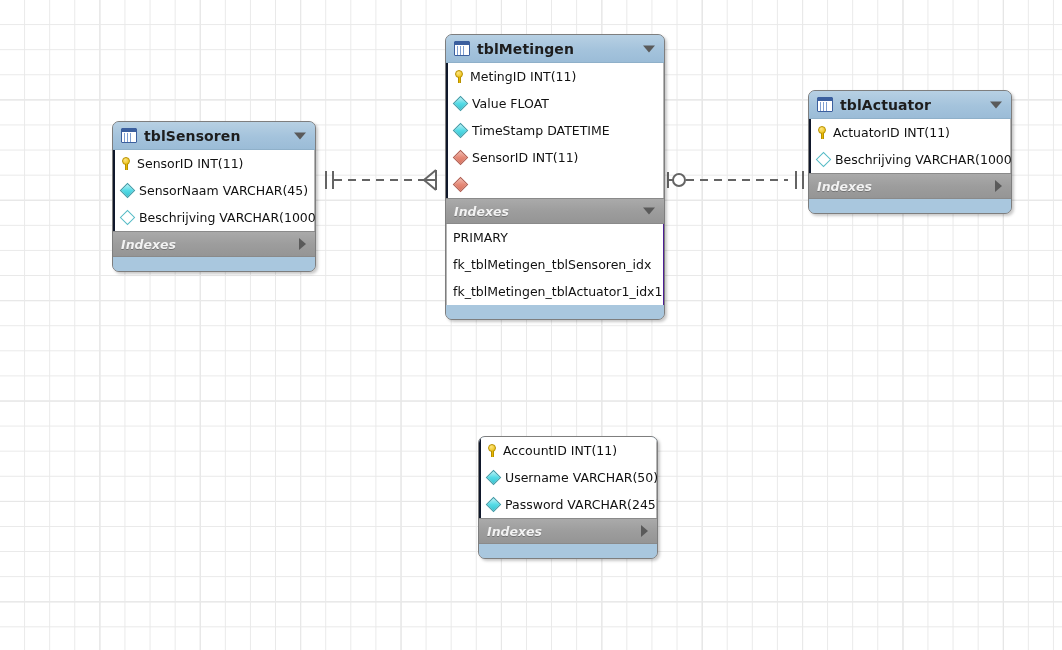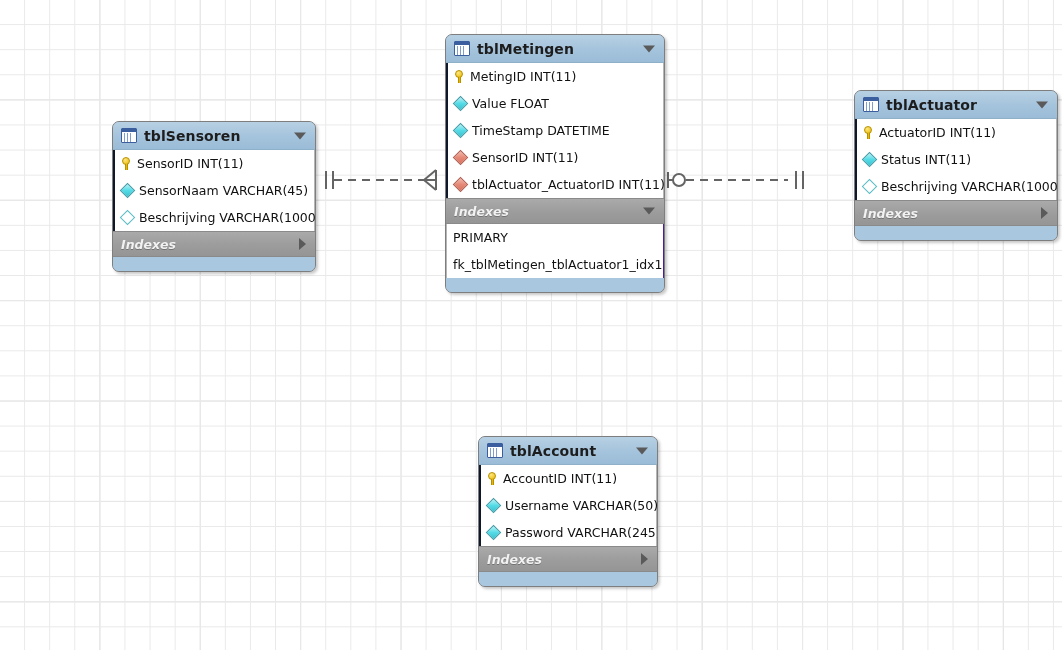--- a/index.html
+++ b/index.html
@@ -275,69 +275,62 @@
           <div class="col-row">
             <span class="gly gly-dia"></span>
             <span>TimeStamp DATETIME</span>
           </div>
           <div class="col-row">
             <span class="gly gly-dia fk"></span>
             <span>SensorID INT(11)</span>
           </div>
           <div class="col-row">
             <span class="gly gly-dia fk"></span>
-            <span>tblActuator_ActuatorID INT(11)</span>
           </div>
         </div>
         <div class="tbl-index-bar">
           <span class="lbl">Indexes</span>
           <span class="tri"></span>
         </div>
         <div class="tbl-index-list">
           <div class="idx-row">
             <span>PRIMARY</span>
           </div>
           <div class="idx-row">
+            <span>fk_tblMetingen_tblSensoren_idx</span>
+          </div>
+          <div class="idx-row">
             <span>fk_tblMetingen_tblActuator1_idx1</span>
           </div>
         </div>
         <div class="tbl-foot"></div>
       </div>
-      <div class="tbl" style="left: 808px; top: 90px; width: 204px; margin-left: 46px;">
+      <div class="tbl" style="left: 808px; top: 90px; width: 204px;">
         <div class="tbl-header">
           <span class="tbl-icon"></span>
           <span class="tbl-title">tblActuator</span>
           <span class="tri"></span>
         </div>
         <div class="tbl-cols">
           <div class="col-row">
             <span class="gly gly-key"></span>
             <span>ActuatorID INT(11)</span>
           </div>
           <div class="col-row">
-            <span class="gly gly-dia"></span>
-            <span>Status INT(11)</span>
-          </div>
-          <div class="col-row">
             <span class="gly gly-dia nullable"></span>
             <span>Beschrijving VARCHAR(1000)</span>
           </div>
         </div>
         <div class="tbl-index-bar">
           <span class="lbl">Indexes</span>
           <span class="tri right"></span>
         </div>
         <div class="tbl-foot"></div>
       </div>
       <div class="tbl" style="left: 478px; top: 436px; width: 180px;">
-        <div class="tbl-header">
-          <span class="tbl-icon"></span>
-          <span class="tbl-title">tblAccount</span>
-          <span class="tri"></span>
-        </div>
         <div class="tbl-cols">
           <div class="col-row">
             <span class="gly gly-key"></span>
             <span>AccountID INT(11)</span>
           </div>
           <div class="col-row">
             <span class="gly gly-dia"></span>
             <span>Username VARCHAR(50)</span>
           </div>
           <div class="col-row">

